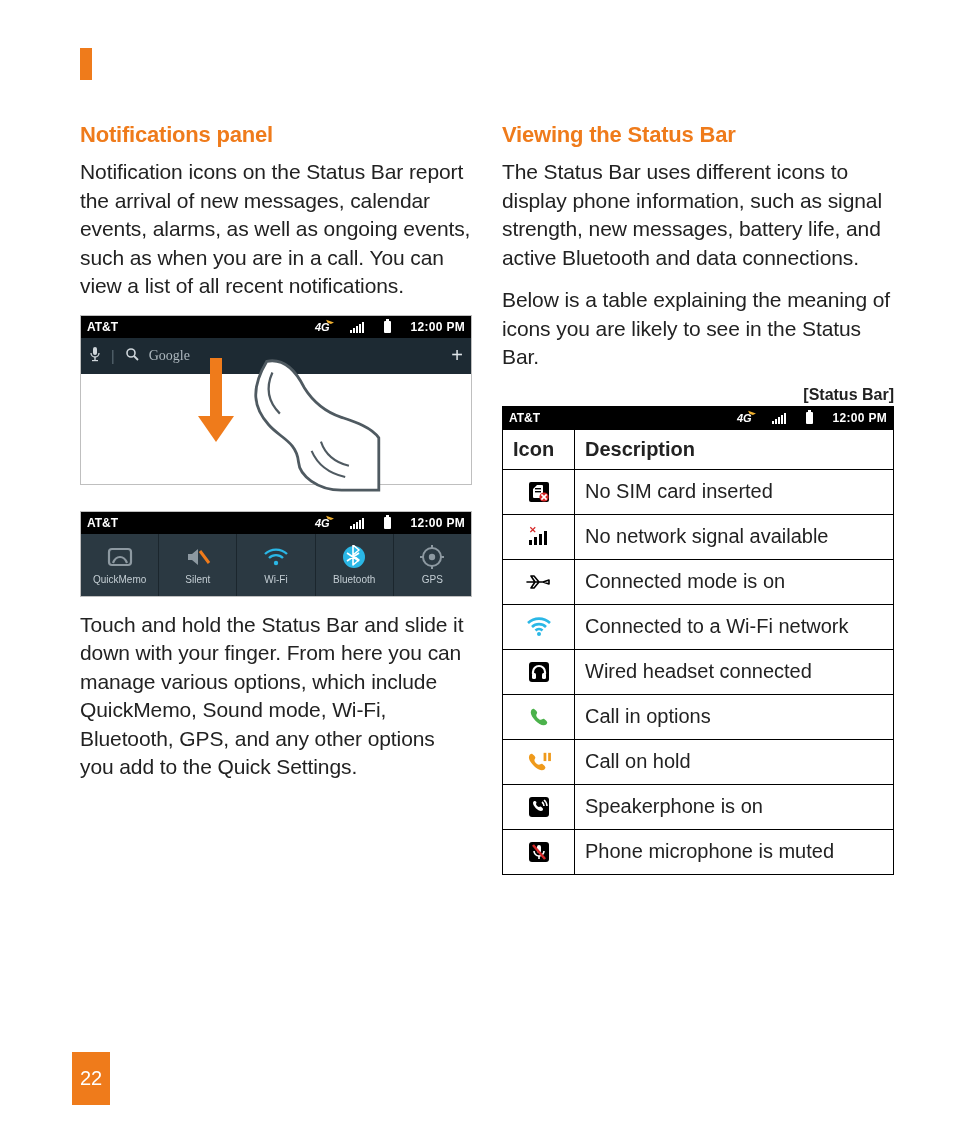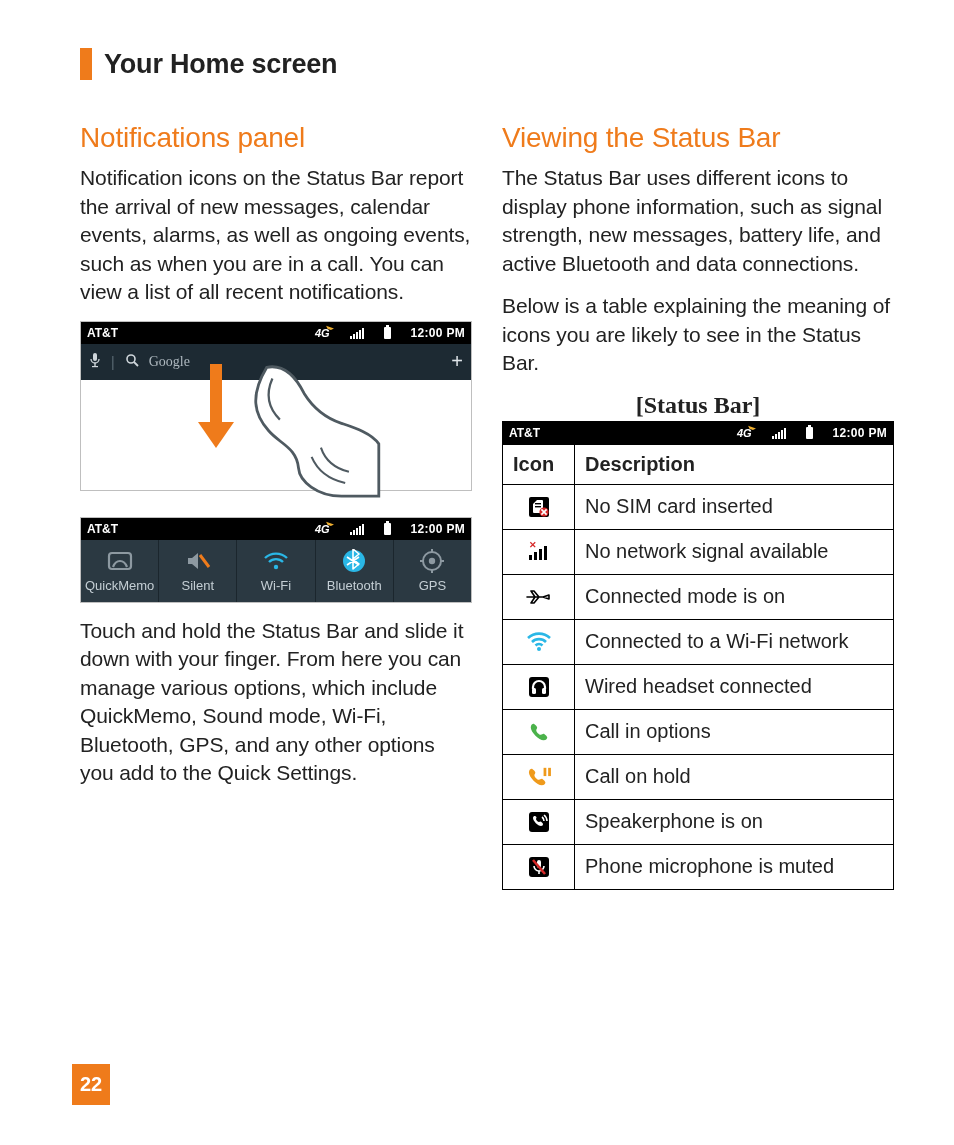--- a/index.html
+++ b/index.html
@@ -20,22 +20,22 @@
     box-sizing:border-box;
     padding:48px 60px 0 80px;
   }
   .section-head{display:flex;align-items:center;gap:12px;margin-bottom:42px}
   .section-mark{width:12px;height:32px;background:var(--accent)}
   .section-title{font-size:27px;font-weight:700;letter-spacing:-.2px}
   .columns{display:flex;gap:30px}
   .col{flex:1 1 50%;min-width:0}
   h2.heading{
     color:var(--accent);
-    font-size:28px;
-    font-weight:400;
+    font-size:22px;
+    font-weight:700;
     margin:0 0 10px;
     letter-spacing:-.2px;
   }
   p.body{
     font-size:21px;
     line-height:1.36;
     margin:8px 0 14px;
     font-weight:300;
     letter-spacing:-.1px;
   }
@@ -83,55 +83,54 @@
   .swipe-arrow .shaft{position:absolute;left:9px;top:0;width:12px;height:62px;background:var(--accent)}
   .swipe-arrow .head{position:absolute;left:-3px;top:58px;width:0;height:0;border-left:18px solid transparent;border-right:18px solid transparent;border-top:26px solid var(--accent)}
   
   .hand{position:absolute;left:150px;top:-22px;width:150px;height:140px}
   .hand svg{width:100%;height:100%}
   
   .qs-row{display:flex;background:#2b3942;height:62px}
   .qs{flex:1;display:flex;flex-direction:column;align-items:center;justify-content:center;gap:4px;border-right:1px solid #1b262d}
   .qs:last-child{border-right:none}
   .qs .ic{width:26px;height:26px;display:flex;align-items:center;justify-content:center}
-  .qs .lbl{font-size:13px;color:#c4ced4;font-weight:400}
+  .qs .lbl{font-size:10px;color:#c4ced4;font-weight:400}
   .qs svg{display:block}
   
   .caption{
-    text-align:center;font-weight:700;font-size:24px;margin:10px 0 2px;font-family:Liberation Serif, serif;
+    text-align:right;font-weight:700;font-size:16px;margin:10px 0 2px;
   }
   .mini-status{margin:0 0 0}
   table.icons{
     width:100%;border-collapse:collapse;table-layout:fixed;
   }
   table.icons th,table.icons td{
     border:1px solid #000;
     padding:8px 10px;
     font-size:20px;
     font-weight:300;
     text-align:left;
     vertical-align:middle;
   }
   table.icons th{font-weight:700;font-size:20px}
   table.icons col.c-icon{width:72px}
   .icon-cell{display:flex;align-items:center;justify-content:center;height:28px}
   .icon-cell svg{display:block}
   
   .page-no{
     position:absolute;left:72px;bottom:40px;
-    background:var(--accent);color:#fff;font-weight:700;font-size:20px;
-    padding:9px 8px;
+    background:var(--accent);color:#fff;font-weight:400;font-size:20px;
+    padding:15px 8px;
   }
 </style>
 </head>
 <body>
 
 <div class="section-head">
   <div class="section-mark"></div>
-  <div class="section-title">Your Home screen</div>
 </div>
 
 <div class="columns">
 
   <div class="col">
     <h2 class="heading">Notifications panel</h2>
     <p class="body">Notification icons on the Status Bar report the arrival of new messages, calendar events, alarms, as well as ongoing events, such as when you are in a call. You can view a list of all recent notifications.</p>
 
     <div class="phone-wrap">
       <div class="status-bar">

